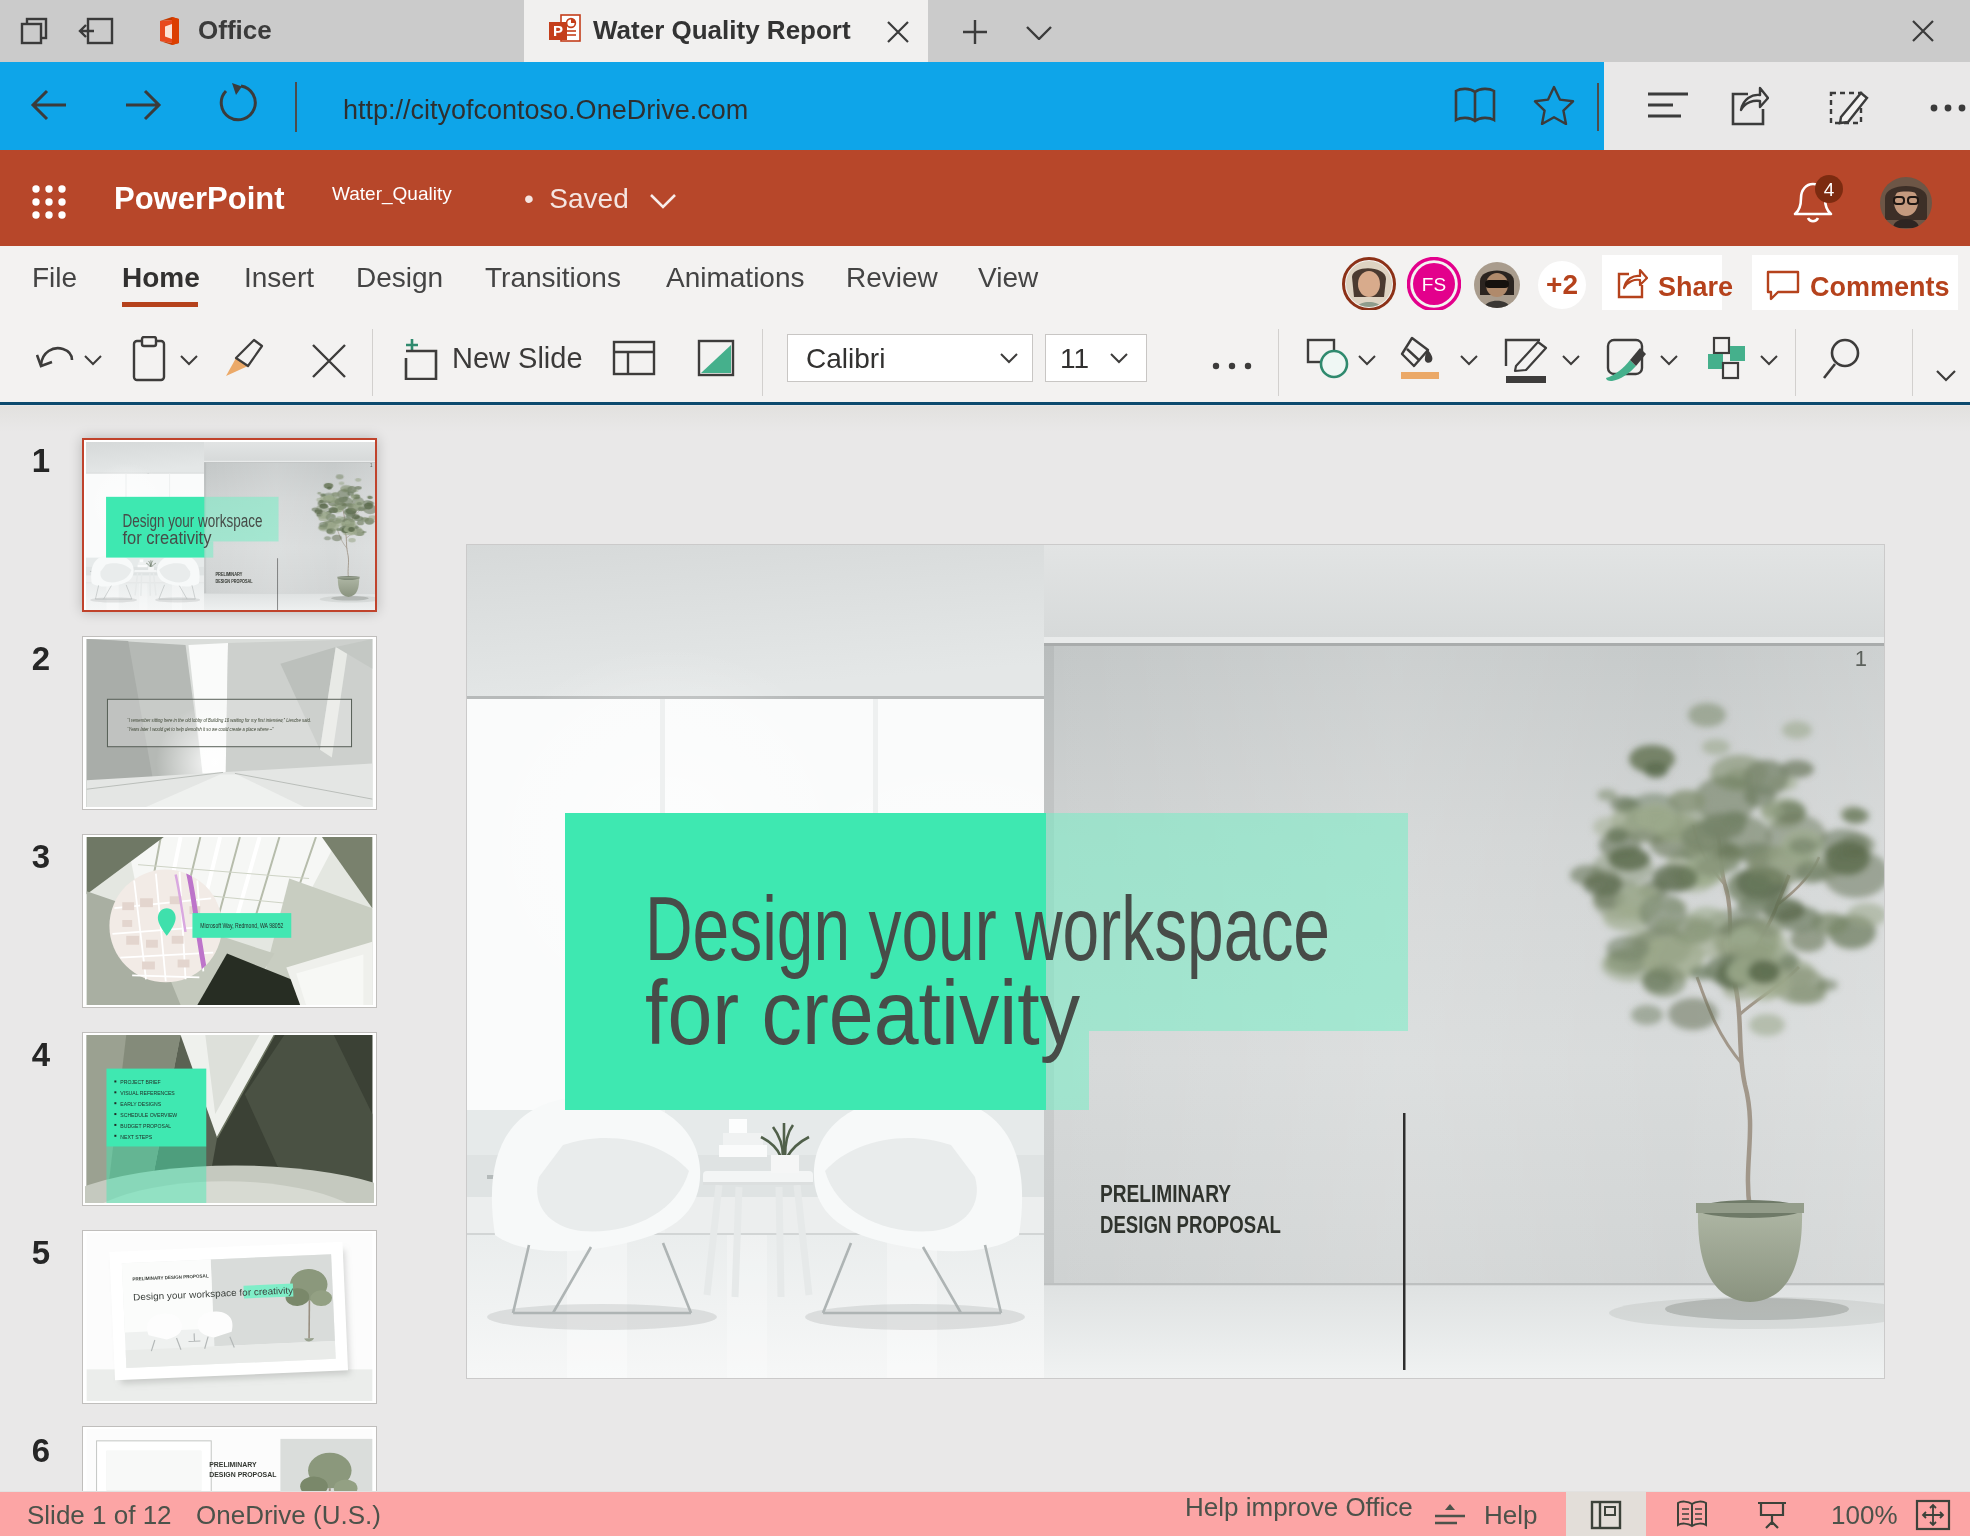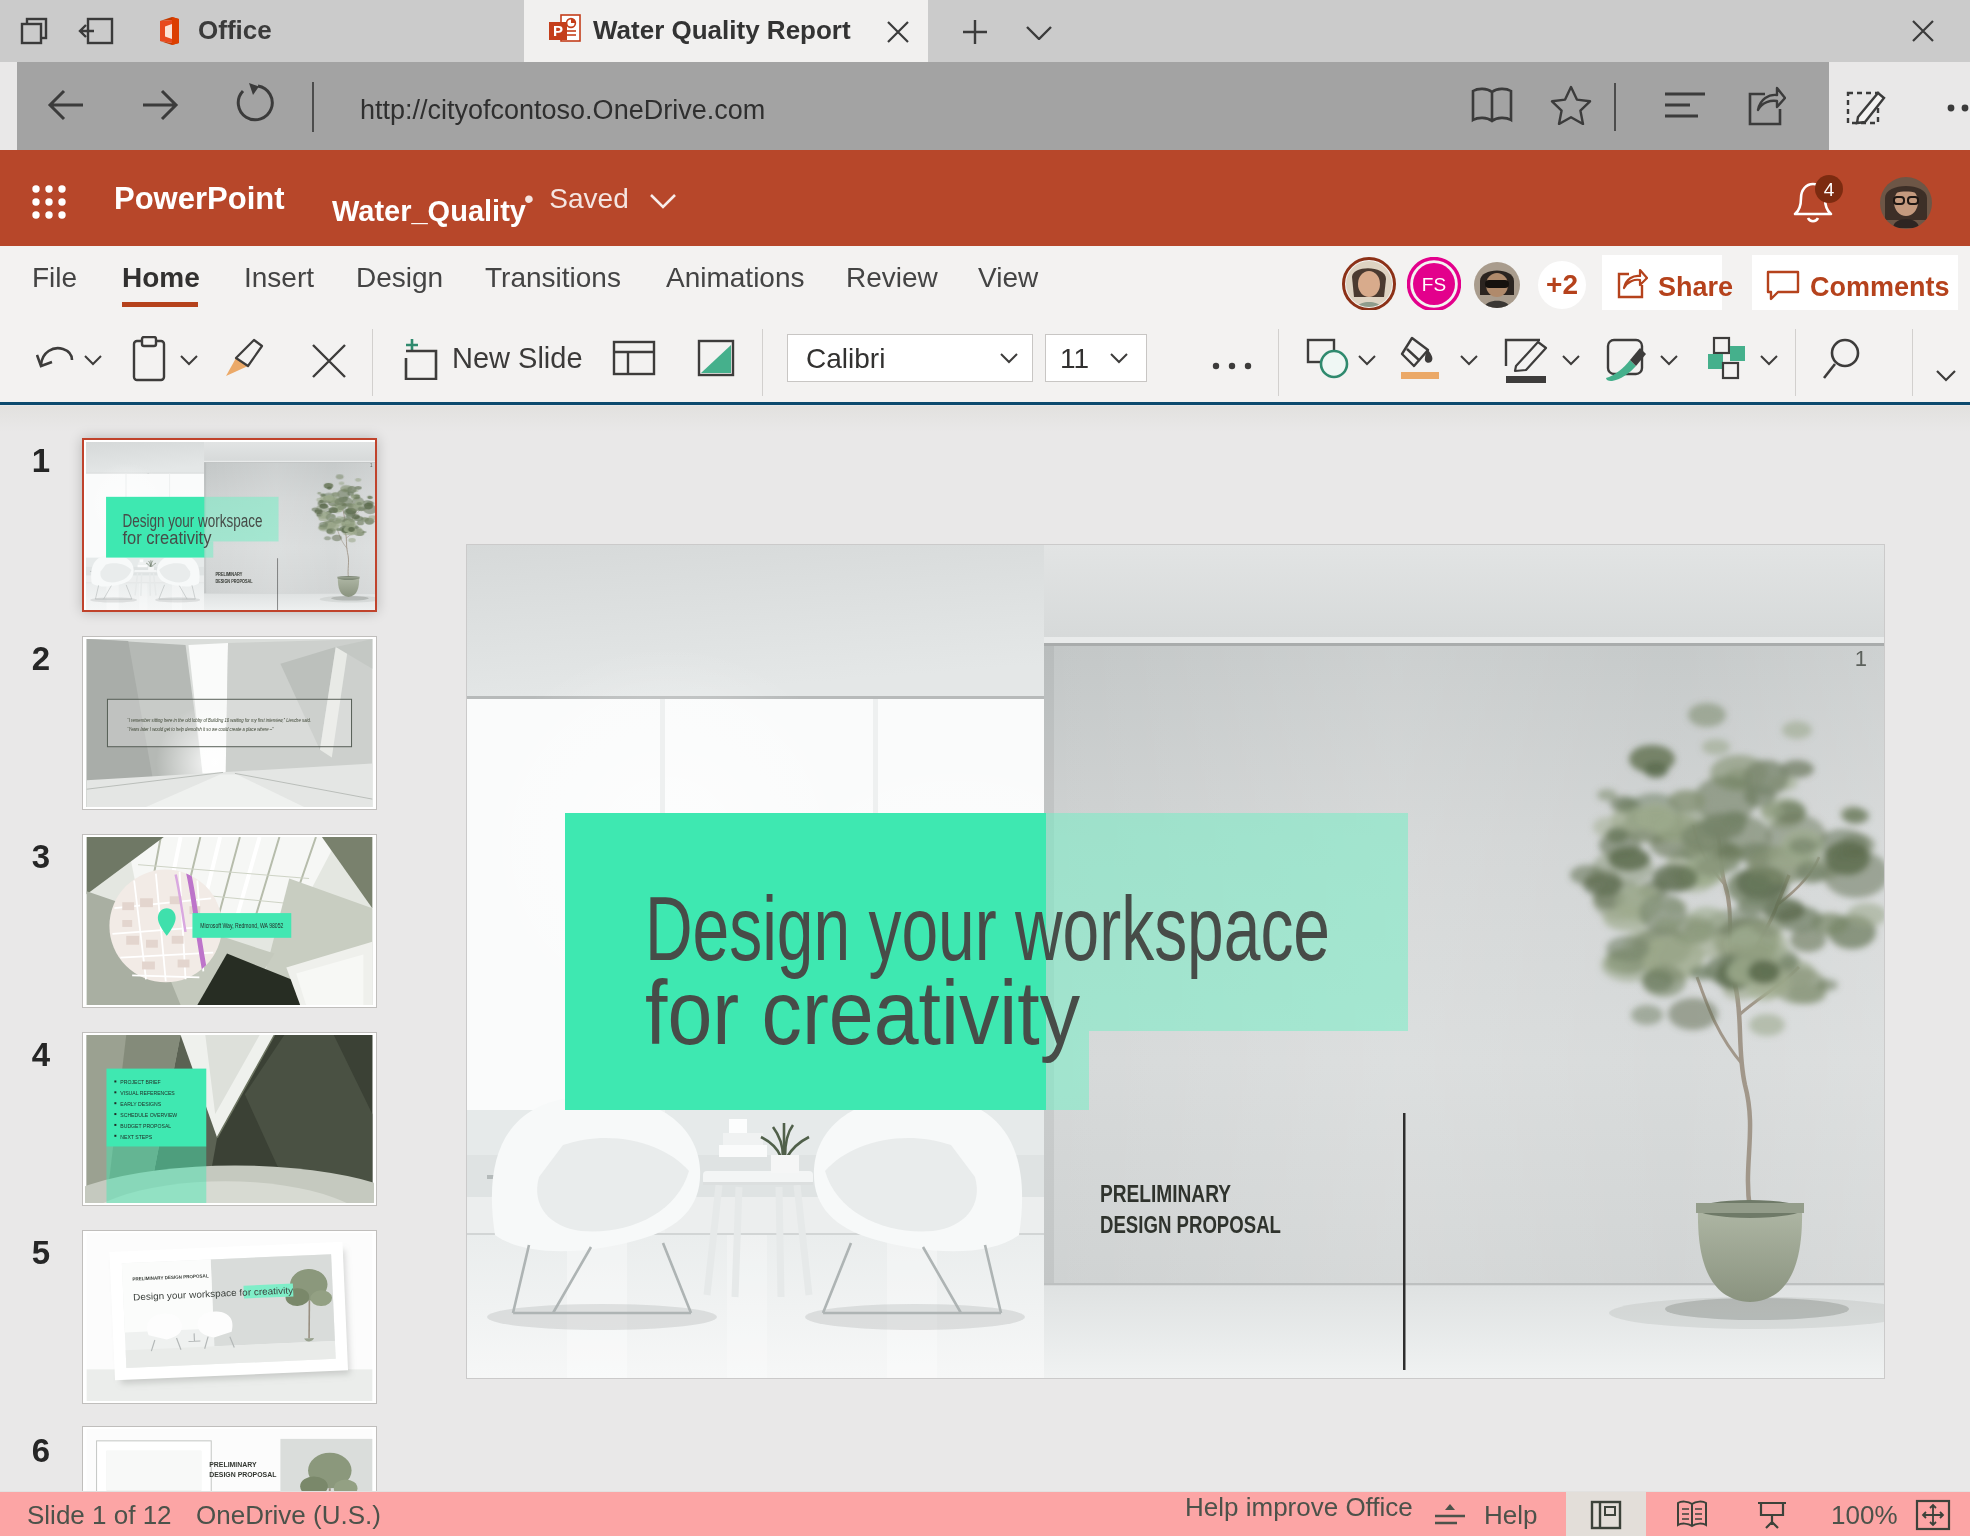--- a/index.html
+++ b/index.html
@@ -5,26 +5,26 @@
   * { margin:0; padding:0; box-sizing:border-box; }
   html,body { width:1970px; height:1536px; overflow:hidden; background:#e9e8e8;
     font-family:"Liberation Sans", sans-serif; }
   .abs { position:absolute; }
   #page { position:relative; width:1970px; height:1536px; }
   
   #tabbar { left:0; top:0; width:1970px; height:62px; background:#cbcbcb; }
   #activetab { left:524px; top:0; width:404px; height:62px; background:#f1f0ef; }
   .tabtxt { font-size:26px; color:#333; font-weight:600; }
   
-  #addrbar { left:17px; top:62px; width:1812px; height:88px; background:#a3a3a3; }
+  #addrbar { left:0; top:62px; width:1604px; height:88px; background:#0ea5e9; }
   #url { left:343px; top:33px; font-size:27px; color:#2f2f2f; }
   
   #apphdr { left:0; top:150px; width:1970px; height:96px; background:#b7472a; color:#fff; }
   #apphdr .brand { left:114px; top:31px; font-size:31px; font-weight:700; }
-  #apphdr .fname { left:332px; top:45px; font-size:29px; font-weight:700; }
+  #apphdr .fname { left:332px; top:33px; font-size:19px; font-weight:400; }
   #apphdr .saved { left:524px; top:33px; font-size:28px; color:rgba(255,255,255,.86); }
   
   #menubar { left:0; top:246px; width:1970px; height:64px; background:#f3f2f1; }
   .mi { position:absolute; top:16px; font-size:28px; color:#444; }
   
   #toolbar { left:0; top:310px; width:1970px; height:95px; background:#f3f2f1;
     border-bottom:3px solid #0c4a6e; }
   .tsep { position:absolute; top:19px; width:1px; height:67px; background:#d2d0ce; }
   
   #canvas { left:0; top:406px; width:1970px; height:1085px; background:linear-gradient(#e2e1df, #e9e8e8 26px); overflow:hidden; }

